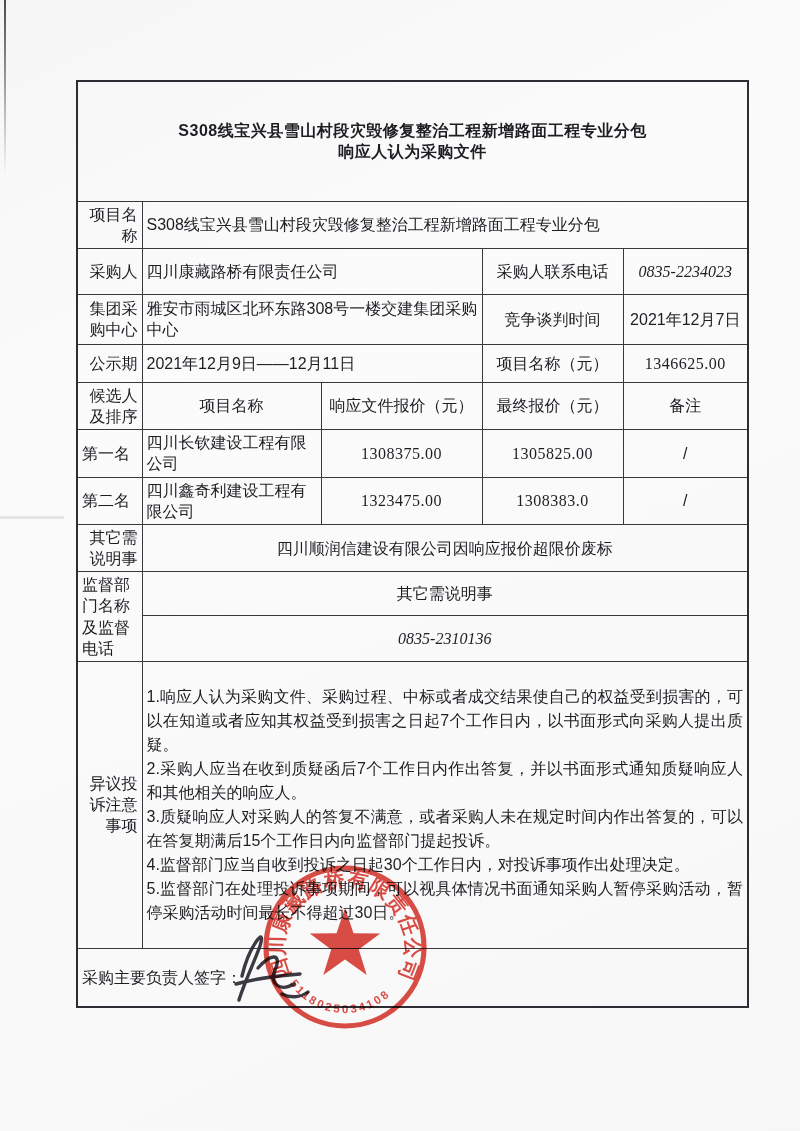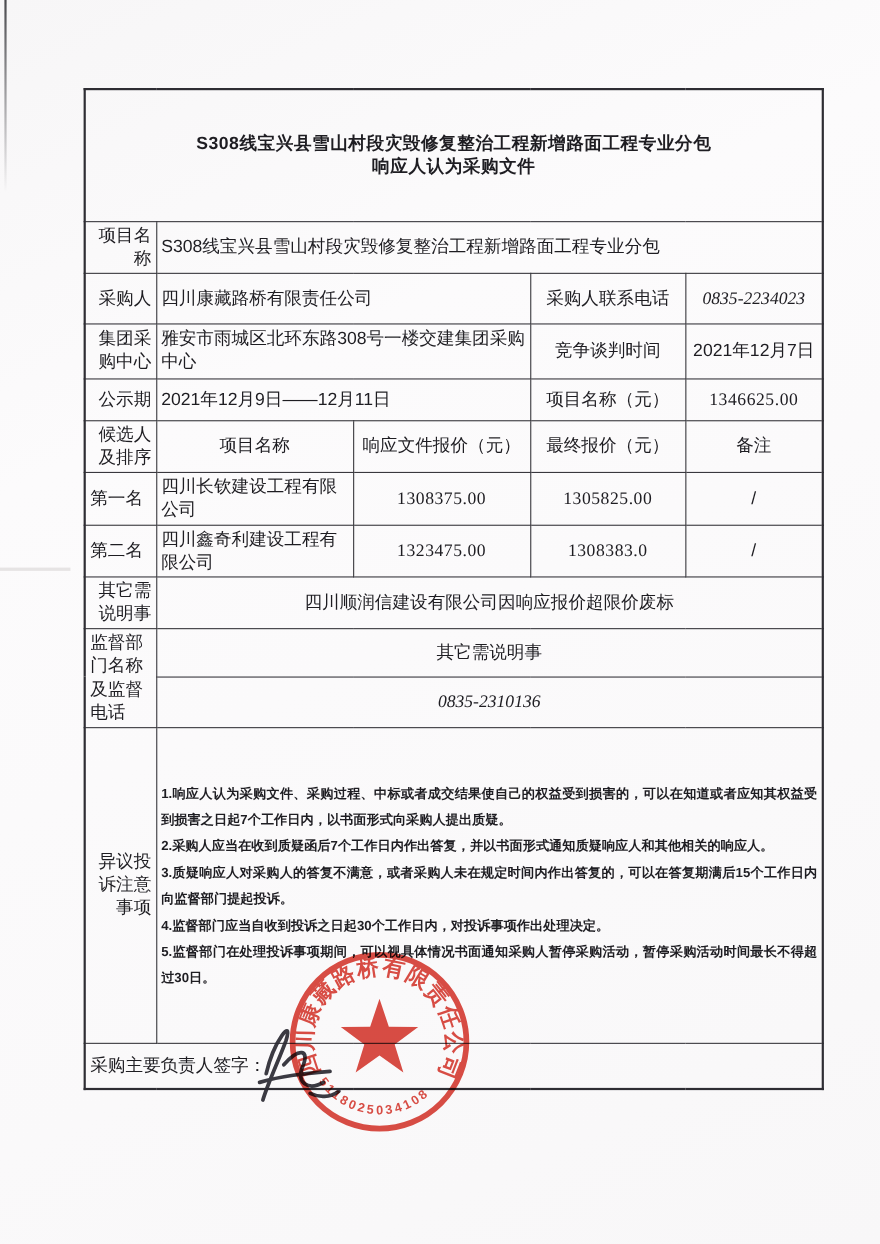--- a/index.html
+++ b/index.html
@@ -23,21 +23,21 @@
   .lab-c{text-align:left;word-break:break-all;}
   .val-l{text-align:left;padding-left:9px;}
   .val-c{text-align:center;}
   .addr{font-size:15px;padding-left:6px;}
   .cand-name{font-size:14px;padding-left:5px;letter-spacing:0;}
   .num{text-align:center;font-family:"Liberation Serif","DejaVu Serif",serif;font-size:14px;letter-spacing:.5px;}
   .num-sm{font-size:13px;}
   .phone{font-family:"Liberation Serif","DejaVu Serif",serif;font-size:16px;font-style:italic;}
   .slash{text-align:center;font-size:17px;}
   .objection-cell{padding:10px 12px;}
-  .objection-cell .item{text-align:justify;font-size:12px;line-height:24px;font-weight:bold;}
+  .objection-cell .item{text-align:justify;font-size:16px;line-height:24px;}
   .sign-cell{padding-left:14px;font-size:17px;}
   .seal{position:absolute;left:256px;top:858px;width:178px;height:178px;
     mix-blend-mode:multiply;opacity:.88;pointer-events:none;z-index:5;}
   .seal text{font-family:"Liberation Sans","DejaVu Sans",sans-serif;}
   .sig{position:absolute;left:212px;top:912px;width:130px;height:100px;pointer-events:none;z-index:4;}
 </style>
 </head>
 <body>
 
 <div class="scan-edge"></div>
@@ -127,21 +127,21 @@
     <td class="lab">异议投诉注意事项</td>
     <td colspan="4" class="objection-cell">
       <div class="item">1.响应人认为采购文件、采购过程、中标或者成交结果使自己的权益受到损害的，可以在知道或者应知其权益受到损害之日起7个工作日内，以书面形式向采购人提出质疑。</div>
       <div class="item">2.采购人应当在收到质疑函后7个工作日内作出答复，并以书面形式通知质疑响应人和其他相关的响应人。</div>
       <div class="item">3.质疑响应人对采购人的答复不满意，或者采购人未在规定时间内作出答复的，可以在答复期满后15个工作日内向监督部门提起投诉。</div>
       <div class="item">4.监督部门应当自收到投诉之日起30个工作日内，对投诉事项作出处理决定。</div>
       <div class="item">5.监督部门在处理投诉事项期间，可以视具体情况书面通知采购人暂停采购活动，暂停采购活动时间最长不得超过30日。</div>
     </td>
   </tr>
 
-  <tr style="height:42px">
+  <tr style="height:59px">
     <td colspan="5" class="sign-cell">采购主要负责人签字：</td>
   </tr>
 </tbody>
   </table>
 
 <svg class="sig" viewBox="0 0 130 100">
   <g fill="none" stroke="#2b2a33" stroke-width="3.4" stroke-linecap="round" stroke-linejoin="round" opacity="0.92">
     <path d="M30 64 C37 34, 55 12, 48 34 C43 48, 31 74, 27 88"></path>
     <path d="M46 56 C60 40, 70 42, 63 58 C57 72, 68 80, 82 72"></path>
     <path d="M24 72 C44 66, 64 64, 88 62"></path>

